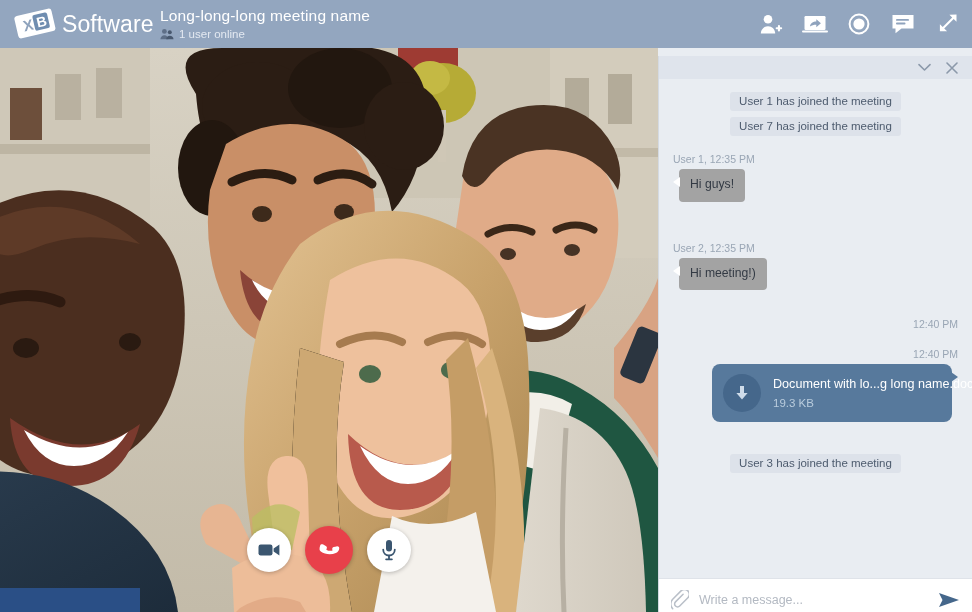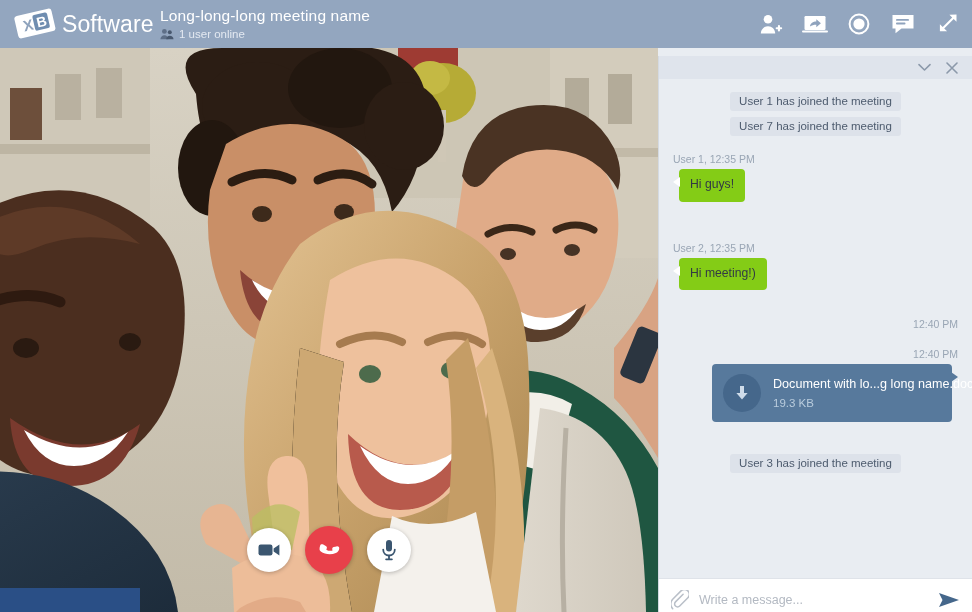--- a/index.html
+++ b/index.html
@@ -112,21 +112,21 @@
 
   .bubble-row { display: flex; }
   .bubble-row.right { justify-content: flex-end; }
 
   .bubble {
     position: relative; max-width: 246px;
     padding: 7px 11px 8px 11px; border-radius: 4px;
     font-size: 12.2px; line-height: 1.45;
   }
   .bubble.in {
-    background: #84cc16; color: #333a44; margin-left: 6px; text-align: right;
+    background: #a3a3a3; color: #333a44; margin-left: 6px; text-align: right;
   }
   .bubble.in::before {
     content: ""; position: absolute; left: -6px; top: 8px;
     width: 0; height: 0;
     border-top: 5px solid transparent;
     border-bottom: 5px solid transparent;
     border-right: 7px solid #ffffff;
   }
   .bubble.out {
     background: #57799c; color: #ffffff; margin-right: 6px;
@@ -137,20 +137,21 @@
     width: 0; height: 0;
     border-top: 5px solid transparent;
     border-bottom: 5px solid transparent;
     border-left: 7px solid #57799c;
   }
 
   
   .file-bubble {
     display: flex; align-items: center; gap: 12px;
     padding: 10px 13px 10px 11px;
+    border-radius: 8px;
   }
   .file-icon-circle {
     width: 38px; height: 38px; border-radius: 50%;
     display: flex; align-items: center; justify-content: center;
     flex: 0 0 auto;
   }
   .file-icon-circle.out-circ { background: #45678b; }
   .file-texts { display: flex; flex-direction: column; gap: 2px; }
   .file-name { font-size: 12.6px; white-space: nowrap; }
   .file-size { font-size: 11.5px; }

